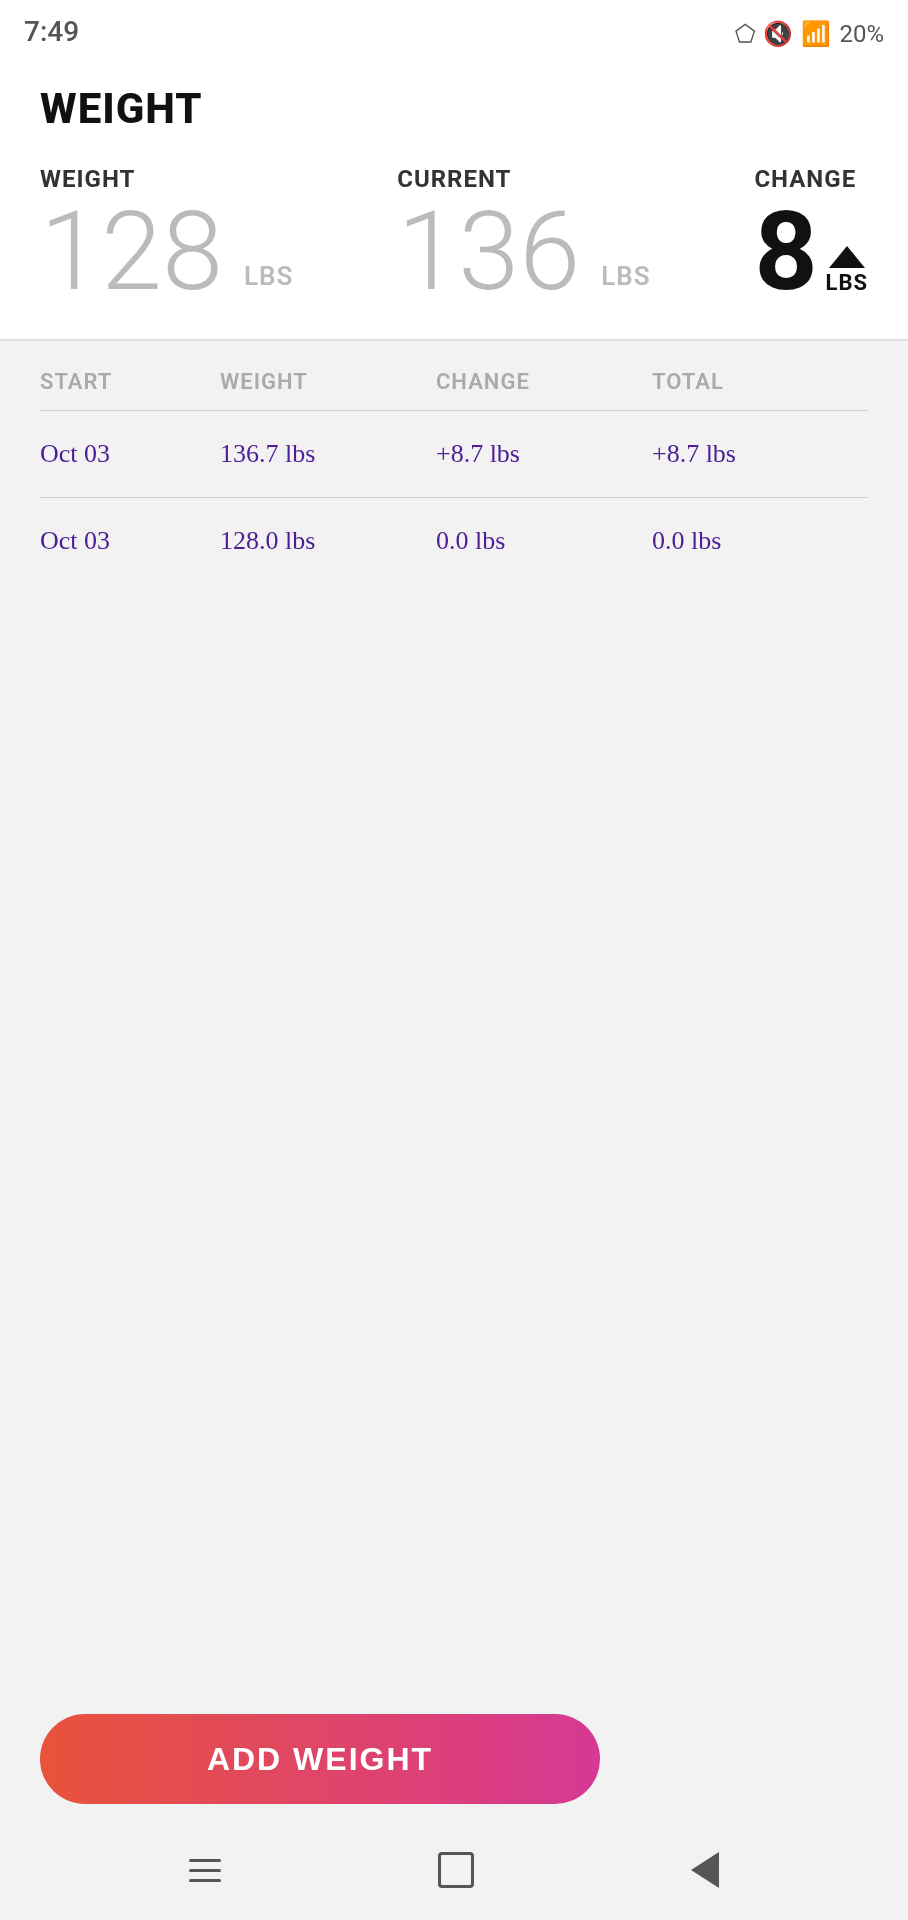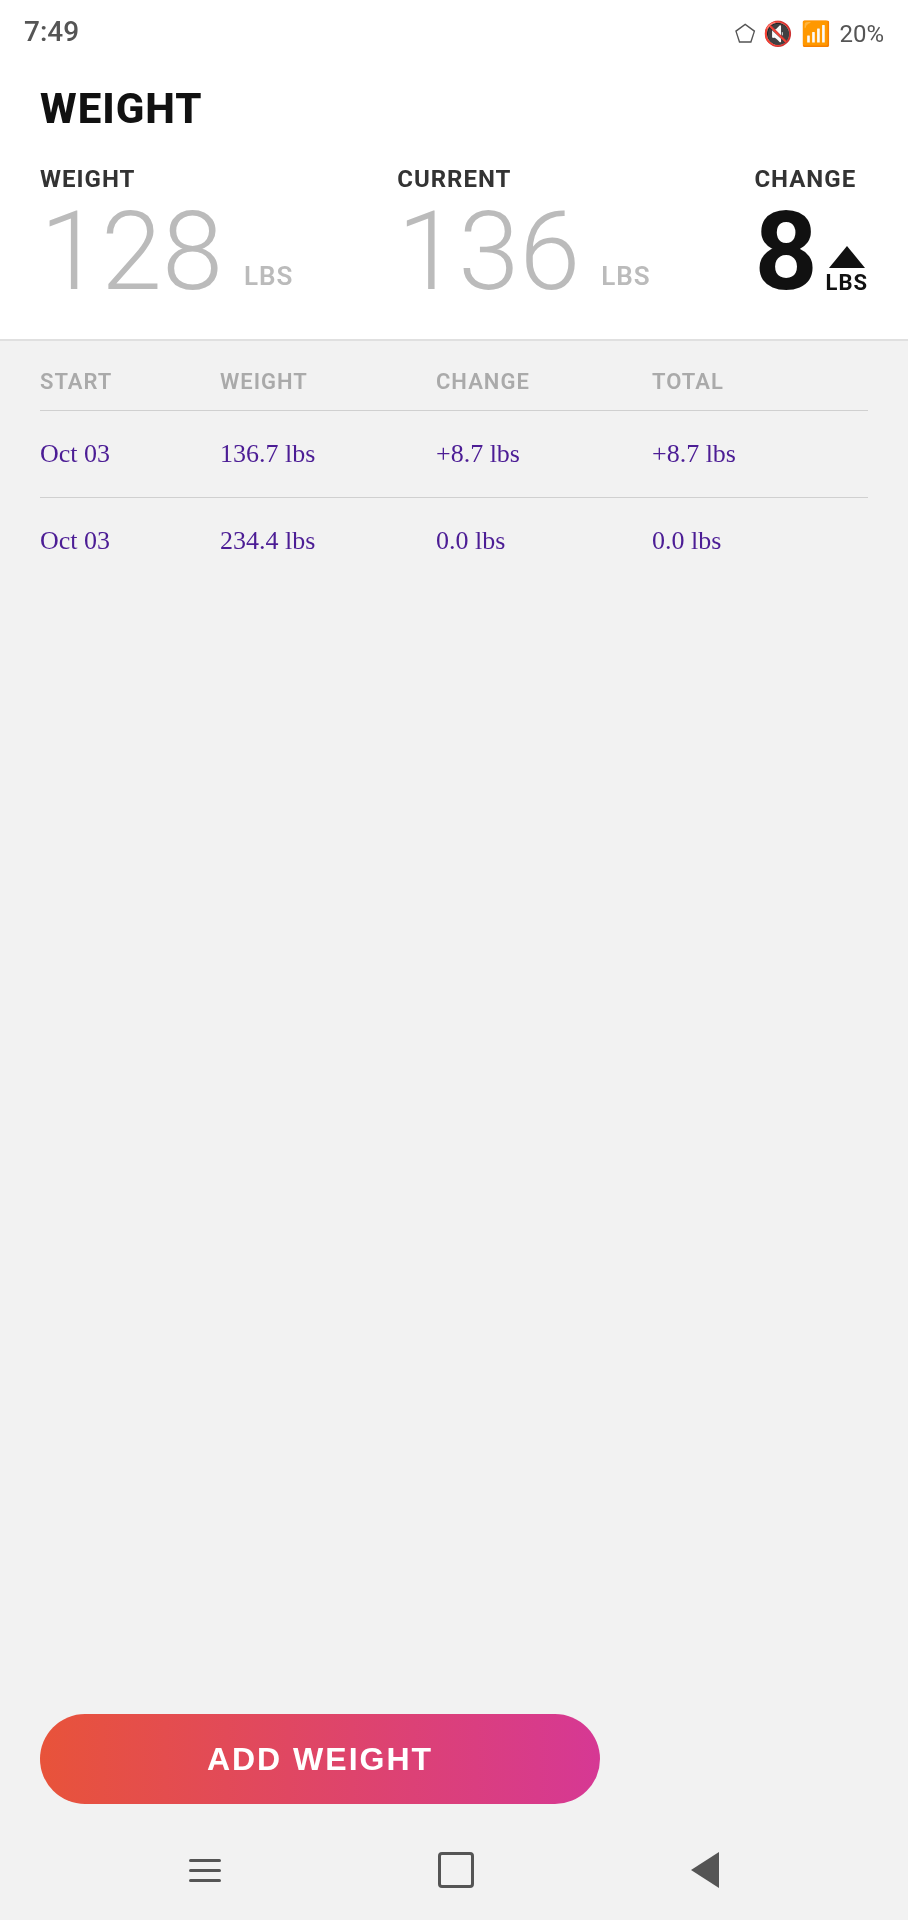--- a/index.html
+++ b/index.html
@@ -312,21 +312,21 @@
 
   <div class="table-row">
     <span class="table-cell">Oct 03</span>
     <span class="table-cell">136.7 lbs</span>
     <span class="table-cell">+8.7 lbs</span>
     <span class="table-cell">+8.7 lbs</span>
   </div>
 
   <div class="table-row">
     <span class="table-cell">Oct 03</span>
-    <span class="table-cell">234.4 lbs</span>
+    <span class="table-cell">128.0 lbs</span>
     <span class="table-cell">0.0 lbs</span>
     <span class="table-cell">0.0 lbs</span>
   </div>
 
 </div>
 
 <div class="bottom-section">
   <button class="add-weight-btn">ADD WEIGHT</button>
 </div>
 

